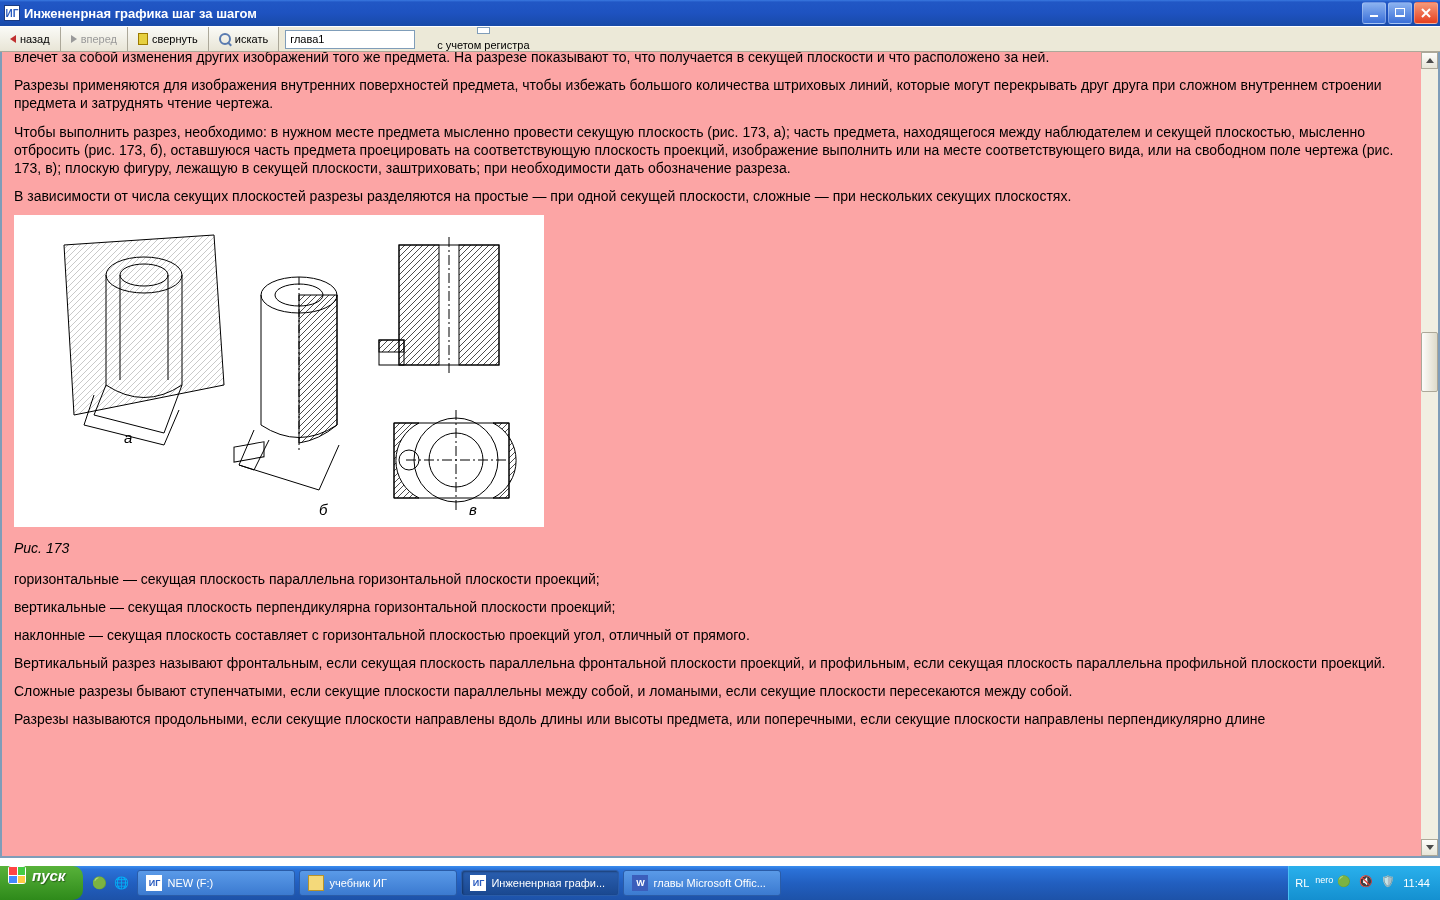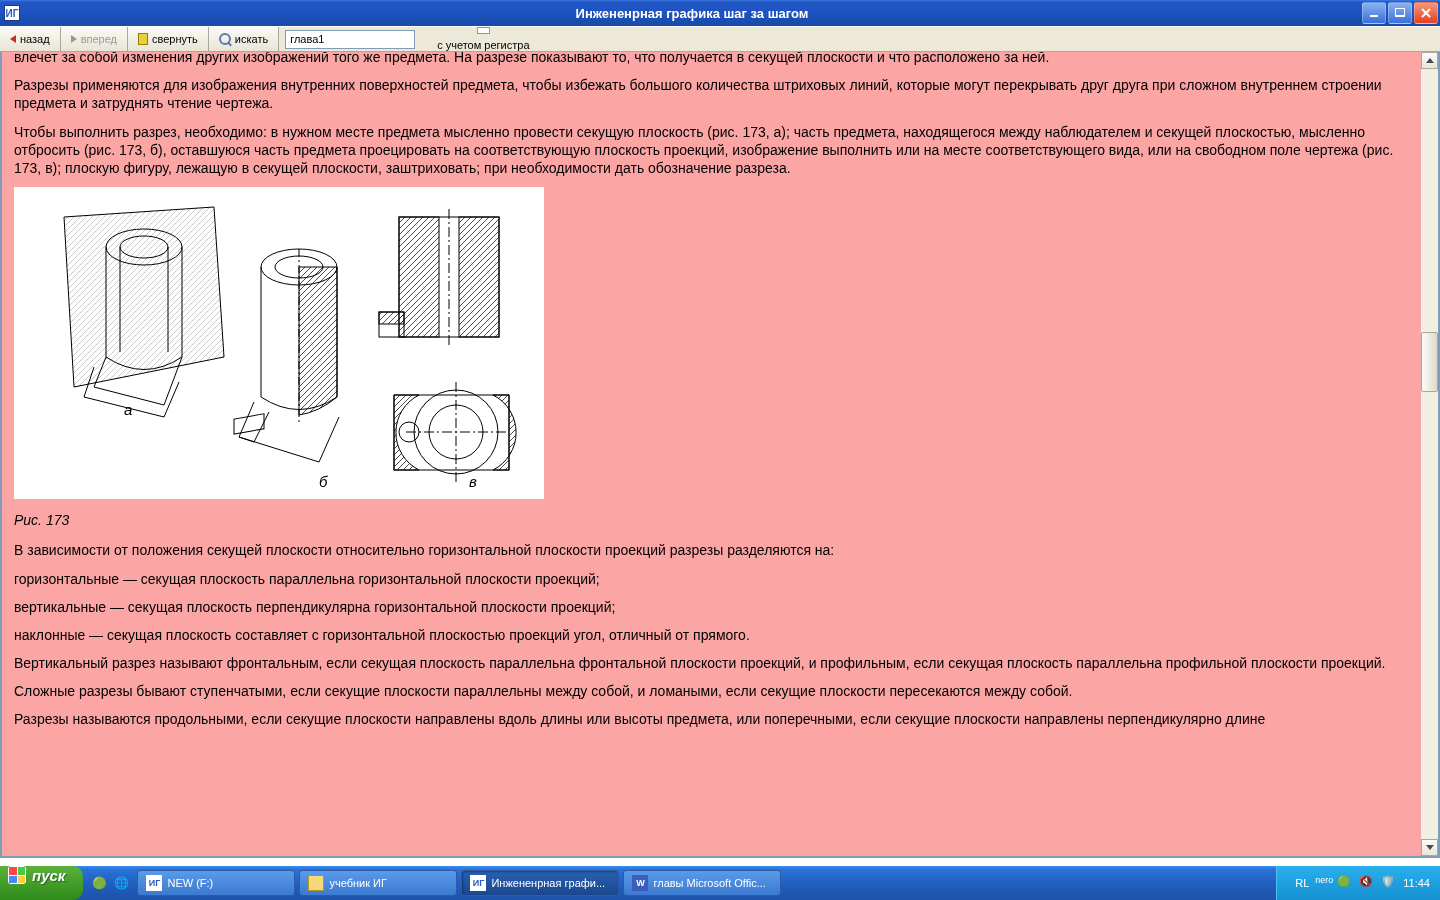--- a/index.html
+++ b/index.html
@@ -1,21 +1,21 @@
 <!DOCTYPE html>
 <html><head>
 <meta charset="utf-8">
 <style>
 * { margin:0; padding:0; box-sizing:border-box; }
 html,body { width:1440px; height:900px; overflow:hidden; font-family:Tahoma,Arial,sans-serif; }
 
 
 .titlebar { height:26px; background:linear-gradient(to bottom,#3a79e0 0%,#2157c5 8%,#1e52c0 50%,#184aa8 100%); display:flex; align-items:center; padding:0 2px 0 4px; color:#fff; font-size:13px; font-weight:bold; }
 .titlebar .app-icon { width:16px; height:16px; background:#fff; color:#2a5cbf; font-size:10px; font-weight:bold; display:inline-flex; align-items:center; justify-content:center; margin-right:4px; border:1px solid #1a3a80; }
-.titlebar .title-text { flex:1;text-align:center; }
+.titlebar .title-text { flex:1; }
 .winbtn { width:24px; height:22px; margin-left:2px; border-radius:3px; border:1px solid #fff4; display:flex; align-items:center; justify-content:center; }
 .winbtn.min,.winbtn.max{ background:linear-gradient(to bottom,#8cb3f0,#3a6fd8); }
 .winbtn.close{ background:linear-gradient(to bottom,#f59a7a,#e7401f); }
 
 
 .toolbar { height:26px; background:#ece9d8; border-top:1px solid #fff; border-bottom:1px solid #aca899; display:flex; align-items:stretch; }
 .tbtn { display:flex; align-items:center; gap:4px; padding:6px 10px; font-size:11px; color:#000; border-right:1px solid #aca899; background:linear-gradient(to bottom,#fafaf6,#e8e5d6); cursor:pointer; }
 .tbtn.disabled { color:#999; }
 .tbtn .micon { display:inline-block; }
 .arr-left { width:0;height:0;border-top:4px solid transparent;border-bottom:4px solid transparent;border-right:6px solid #c03030; }
@@ -52,21 +52,21 @@
 .start .logo i:nth-child(2){background:#4c4;}
 .start .logo i:nth-child(3){background:#48f;}
 .start .logo i:nth-child(4){background:#fc4;}
 .ql { display:flex; gap:2px; margin:0 6px; }
 .ql .q { width:20px;height:24px;border-radius:2px;display:flex;align-items:center;justify-content:center;font-size:12px;color:#fff;}
 .task { height:26px; background:linear-gradient(to bottom,#5a9ae8,#3b7ad0); border:1px solid #2a5ca8; border-radius:3px; display:flex; align-items:center; gap:5px; padding:0 8px; color:#fff; font-size:11px; margin-right:4px; min-width:158px; }
 .task.active { background:linear-gradient(to bottom,#2a5fb0,#1a4890); box-shadow:inset 1px 1px 2px #0005; }
 .task .ticon { width:16px;height:16px;background:#fff;display:inline-flex;align-items:center;justify-content:center;color:#2a5cbf;font-size:9px;font-weight:bold;}
 .task .ticon.folder{background:#f4d97a;border:1px solid #b8932a;}
 .task .ticon.word{background:#3b5ebb;color:#fff;}
-.tray { margin-left:auto; height:34px; background:linear-gradient(to bottom,#2ab0ec,#1490d0); display:flex; align-items:center; padding:0 10px 0 18px; color:#fff; font-size:11px; gap:6px; border-left:1px solid #4ac0f4;}
+.tray { margin-left:auto; height:34px; background:linear-gradient(to bottom,#2ab0ec,#1490d0); display:flex; align-items:center; padding:0 10px 0 6px; color:#fff; font-size:11px; gap:6px; border-left:1px solid #4ac0f4;}
 .tray .ic { width:16px;height:16px;display:inline-block;}
 </style>
 </head>
 <body>
 
 <div class="titlebar">
   <span class="app-icon">ИГ</span>
   <span class="title-text">Инжененрная графика шаг за шагом</span>
   <div class="winbtn min">
       <svg width="10" height="10">
@@ -107,20 +107,21 @@
       <span class="cb"></span>
       <span>с учетом регистра</span>
     </label>
 </div>
 
 <div class="viewport">
   <div class="page">
     <p style="margin-top:-4px">влечет за собой изменения других изображений того же предмета. На разрезе показывают то, что получается в секущей плоскости и что расположено за ней.</p>
     <p>Разрезы применяются для изображения внутренних поверхностей предмета, чтобы избежать большого количества штриховых линий, которые могут перекрывать друг друга при сложном внутреннем строении предмета и затруднять чтение чертежа.</p>
     <p>Чтобы выполнить разрез, необходимо: в нужном месте предмета мысленно провести секущую плоскость (рис. 173, а); часть предмета, находящегося между наблюдателем и секущей плоскостью, мысленно отбросить (рис. 173, б), оставшуюся часть предмета проецировать на соответствующую плоскость проекций, изображение выполнить или на месте соответствующего вида, или на свободном поле чертежа (рис. 173, в); плоскую фигуру, лежащую в секущей плоскости, заштриховать; при необходимости дать обозначение разреза.</p>
+    <p>В зависимости от числа секущих плоскостей разрезы разделяются на простые — при одной секущей плоскости, сложные — при нескольких секущих плоскостях.</p>
 
     <div class="fig">
       <svg viewBox="0 0 530 312">
         <defs>
           <pattern id="hatch" patternUnits="userSpaceOnUse" width="6" height="6">
               <path d="M-1,1 l2,-2 M0,6 l6,-6 M5,7 l2,-2" stroke="#000" stroke-width="0.7"></path>
             </pattern>
         </defs>
 
         <g stroke="#000" stroke-width="1" fill="none">
@@ -162,21 +163,20 @@
           <path d="M0 18 L0 93 L25 93 A42 42 0 0 1 25 18 Z" fill="url(#hatch)"></path>
           <path d="M99 18 L115 18 L115 93 L99 93 A42 42 0 0 0 99 18 Z" fill="url(#hatch)"></path>
         </g>
         <text x="110" y="228" font-style="italic" font-size="15">а</text>
         <text x="305" y="300" font-style="italic" font-size="15">б</text>
         <text x="455" y="300" font-style="italic" font-size="15">в</text>
       </svg>
     </div>
 
     <p class="caption">Рис. 173</p>
-    <p>В зависимости от положения секущей плоскости относительно горизонтальной плоскости проекций разрезы разделяются на:</p>
     <p>горизонтальные — секущая плоскость параллельна горизонтальной плоскости проекций;</p>
     <p>вертикальные — секущая плоскость перпендикулярна горизонтальной плоскости проекций;</p>
     <p>наклонные — секущая плоскость составляет с горизонтальной плоскостью проекций угол, отличный от прямого.</p>
     <p>Вертикальный разрез называют фронтальным, если секущая плоскость параллельна фронтальной плоскости проекций, и профильным, если секущая плоскость параллельна профильной плоскости проекций.</p>
     <p>Сложные разрезы бывают ступенчатыми, если секущие плоскости параллельны между собой, и ломаными, если секущие плоскости пересекаются между собой.</p>
     <p>Разрезы называются продольными, если секущие плоскости направлены вдоль длины или высоты предмета, или поперечными, если секущие плоскости направлены перпендикулярно длине</p>
   </div>
 
   <div class="vscroll">
     <div class="vs-btn">

